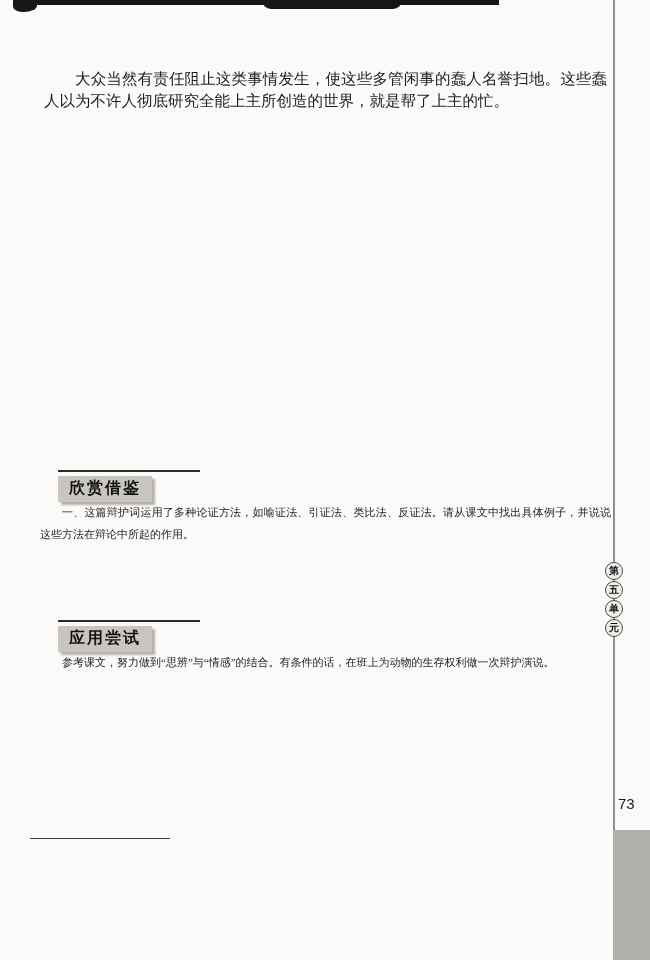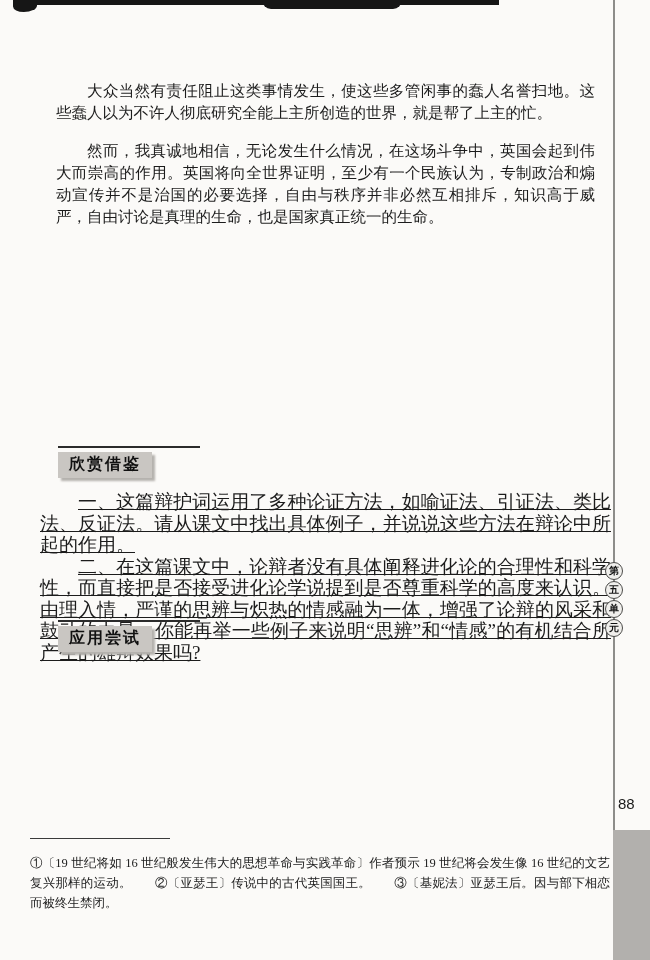--- a/index.html
+++ b/index.html
@@ -15,36 +15,36 @@
   
   .scan-band  { position: absolute; left: 13px; top: 0; width: 486px; height: 5px; background: #161616; }
   .scan-blob1 { position: absolute; left: 13px; top: 0; width: 24px; height: 12px; background: #161616; border-radius: 0 0 55% 45%; }
   .scan-blob2 { position: absolute; left: 262px; top: 0; width: 140px; height: 9px; background: #161616; border-radius: 0 0 10px 10px; }
 
   
   .main-text {
     position: absolute; left: 40px; top: 64px; width: 571px;
     font-size: 15.5px; line-height: 22px; text-align: justify;
   }
-  .main-text p { margin: 16px; text-indent: 2em; }
+  .main-text p { margin: 4px; text-indent: 2em; }
 
   
   .section { position: absolute; left: 40px; width: 571px; }
-  .section-1 { top: 446px; text-decoration: underline; }
+  .section-1 { top: 470px; }
   .section-2 { top: 620px; }
   .section-rule { width: 142px; height: 2px; background: #2b2b2b; margin-left: 18px; }
   .section-tab {
     display: inline-block; margin-left: 18px; margin-top: 4px;
     background: #c9c6c2; color: #111;
     font-family: "Liberation Sans", sans-serif;
     font-weight: bold; font-size: 16px; letter-spacing: 2px;
     padding: 2px 11px 3px 11px;
     box-shadow: 3px 3px 2px #b5b2ae;
   }
-  .section-body { margin-top: 13px; font-size: 19px; line-height: 21.5px; text-align: justify; }
+  .section-body { font-size: 11px; line-height: 21.5px; text-align: justify; }
   .section-body p { margin: 0; text-indent: 2em; }
 
   
   .footnotes { position: absolute; left: 30px; top: 838px; width: 580px; }
   .fn-rule { width: 140px; height: 1px; background: #3a3a3a; }
   .fn-text { margin-top: 14px; font-size: 12.5px; line-height: 20px; text-align: justify; color: #202020; }
   .fn-text span { margin-right: 1.6em; }
   .fn-text span:last-child { margin-right: 0; }
 
   
@@ -66,51 +66,45 @@
 <body>
 
 <div class="page">
 
   <div class="scan-band"></div>
   <div class="scan-blob1"></div>
   <div class="scan-blob2"></div>
 
   <div class="main-text">
     <p>大众当然有责任阻止这类事情发生，使这些多管闲事的蠢人名誉扫地。这些蠢人以为不许人彻底研究全能上主所创造的世界，就是帮了上主的忙。</p>
-    <p>然而，我真诚地相信，无论发生什么情况，在这场斗争中，英国会起到伟大而崇高的作用。英国将向全世界证明，至少有一个民族认为，专制政治和煽动宣传并不是治国的必要选择，自由与秩序并非必然互相排斥，知识高于威严，自由讨论是真理的生命，也是国家真正统一的生命。</p>
   </div>
 
   <div class="section section-1">
     <div class="section-rule"></div>
     <span class="section-tab">欣赏借鉴</span>
     <div class="section-body">
       <p>一、这篇辩护词运用了多种论证方法，如喻证法、引证法、类比法、反证法。请从课文中找出具体例子，并说说这些方法在辩论中所起的作用。</p>
-      <p>二、在这篇课文中，论辩者没有具体阐释进化论的合理性和科学性，而直接把是否接受进化论学说提到是否尊重科学的高度来认识。由理入情，严谨的思辨与炽热的情感融为一体，增强了论辩的风采和鼓动的力量。你能再举一些例子来说明“思辨”和“情感”的有机结合所产生的雄辩效果吗?</p>
     </div>
   </div>
 
   <div class="section section-2">
     <div class="section-rule"></div>
     <span class="section-tab">应用尝试</span>
     <div class="section-body">
+      <p>参考课文，努力做到“思辨”与“情感”的结合。有条件的话，在班上为动物的生存权利做一次辩护演说。</p>
     </div>
   </div>
 
   <div class="footnotes">
     <div class="fn-rule"></div>
-    <div class="fn-text">
-      <span>①〔19 世纪将如 16 世纪般发生伟大的思想革命与实践革命〕作者预示 19 世纪将会发生像 16 世纪的文艺复兴那样的运动。</span>
-      <span>②〔亚瑟王〕传说中的古代英国国王。</span>
-      <span>③〔基妮法〕亚瑟王后。因与部下相恋而被终生禁闭。</span>
-    </div>
   </div>
 
   <div class="v-rule"></div>
   <div class="unit-tab">
     <div class="circle-char">第</div>
     <div class="circle-char">五</div>
     <div class="circle-char">单</div>
     <div class="circle-char">元</div>
   </div>
-  <div class="page-number">88</div>
+  <div class="page-number">73</div>
   <div class="corner-block"></div>
 
 </div>
 
 </body></html>

